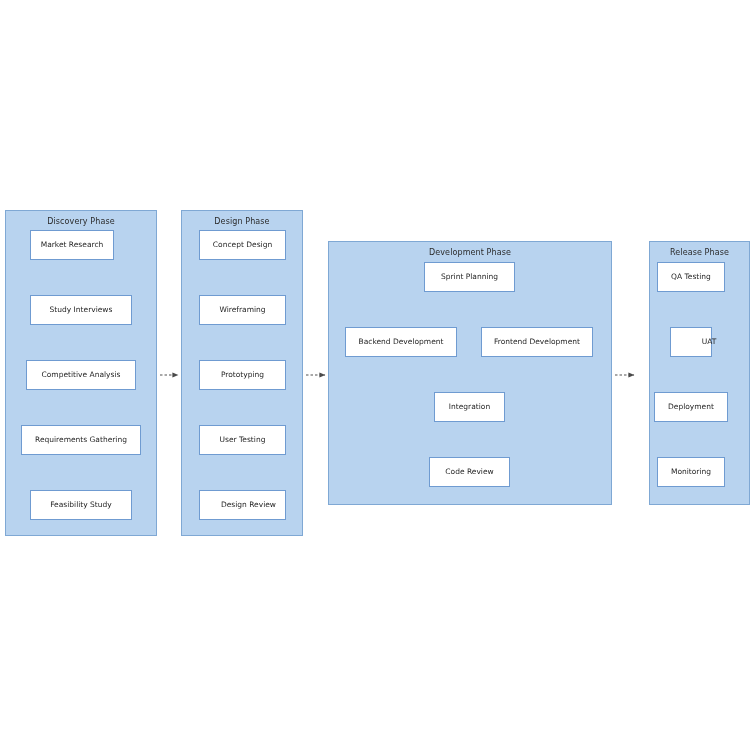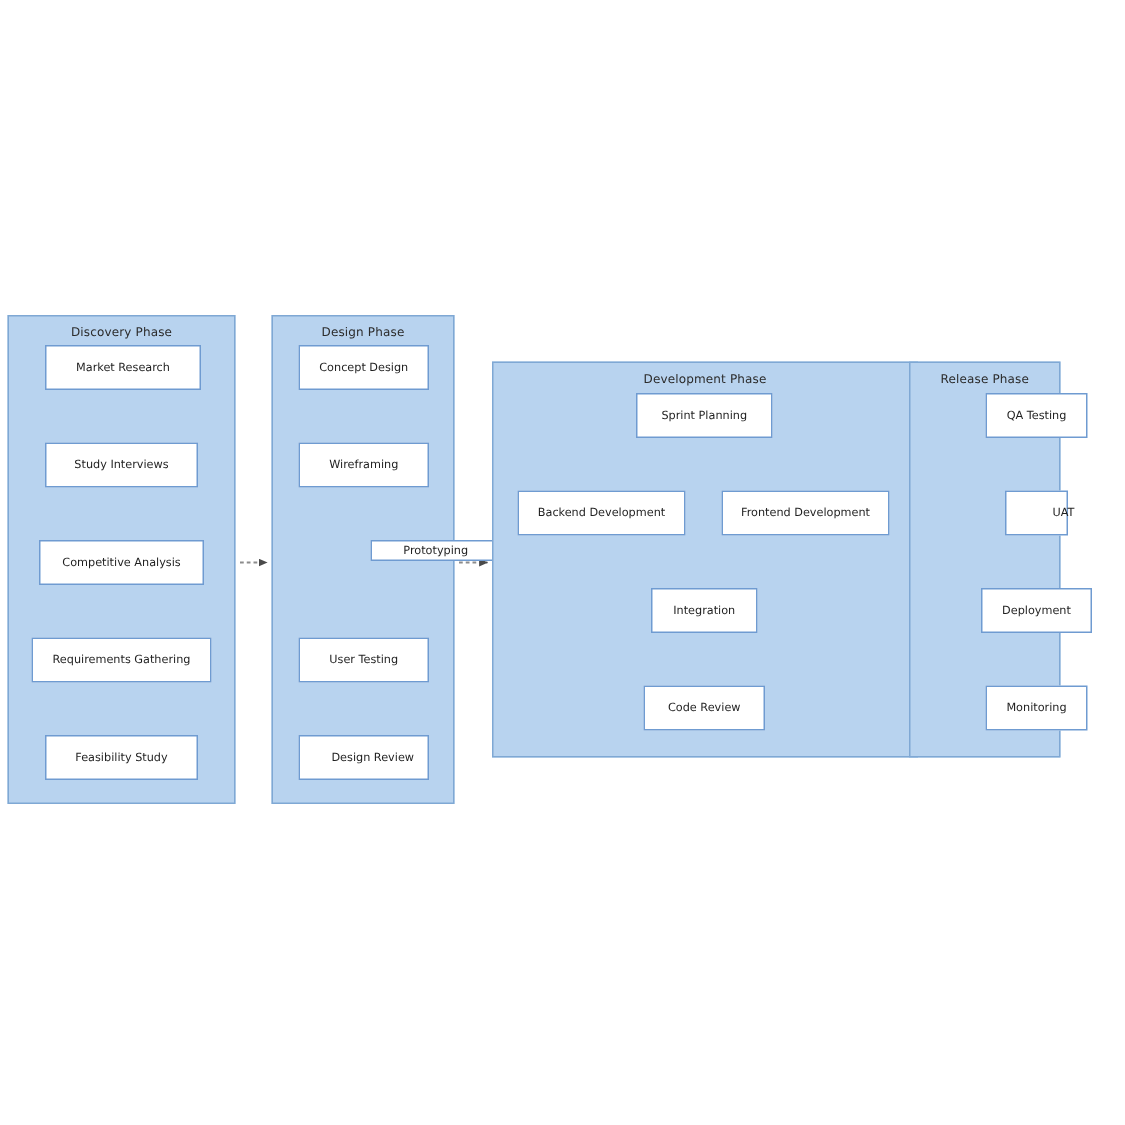--- a/index.html
+++ b/index.html
@@ -91,42 +91,42 @@
         <line x1="691" y1="422" x2="691" y2="454" stroke="#3d4450" stroke-width="1" marker-end="url(#arrowSolid)"></line>
         <line x1="160" y1="375" x2="178" y2="375" stroke="#8c8c8c" stroke-width="1.4" stroke-dasharray="2.5,2" marker-end="url(#arrowDashed)"></line>
         <line x1="306" y1="375" x2="325" y2="375" stroke="#8c8c8c" stroke-width="1.4" stroke-dasharray="2.5,2" marker-end="url(#arrowDashed)"></line>
         <line x1="615" y1="375" x2="634" y2="375" stroke="#8c8c8c" stroke-width="1.4" stroke-dasharray="2.5,2" marker-end="url(#arrowDashed)"></line>
       </g>
   </svg>
   <div id="phase-container">
       <div class="phase" style="left: 5px; top: 210px; width: 152px; height: 326px;">
         <div class="phase-title">Discovery Phase</div>
       </div>
-      <div class="node" style="left: 30px; top: 230px; width: 104px; height: 30px;">Market Research</div>
+      <div class="node" style="left: 30px; top: 230px; width: 84px; height: 30px;">Market Research</div>
       <div class="node" style="left: 30px; top: 295px; width: 102px; height: 30px;">Study Interviews</div>
       <div class="node" style="left: 26px; top: 360px; width: 110px; height: 30px;">Competitive Analysis</div>
       <div class="node" style="left: 21px; top: 425px; width: 120px; height: 30px;">Requirements Gathering</div>
       <div class="node" style="left: 30px; top: 490px; width: 102px; height: 30px;">Feasibility Study</div>
       <div class="phase" style="left: 181px; top: 210px; width: 122px; height: 326px;">
         <div class="phase-title">Design Phase</div>
       </div>
       <div class="node" style="left: 199px; top: 230px; width: 87px; height: 30px;">Concept Design</div>
       <div class="node" style="left: 199px; top: 295px; width: 87px; height: 30px;">Wireframing</div>
-      <div class="node" style="left: 199px; top: 360px; width: 87px; height: 14px; margin-left: 48px;">Prototyping</div>
+      <div class="node" style="left: 199px; top: 360px; width: 87px; height: 30px;">Prototyping</div>
       <div class="node" style="left: 199px; top: 425px; width: 87px; height: 30px;">User Testing</div>
       <div class="node" style="left: 199px; top: 490px; width: 87px; height: 30px; padding-left: 12px;">Design Review</div>
       <div class="phase" style="left: 328px; top: 241px; width: 284px; height: 264px;">
         <div class="phase-title">Development Phase</div>
       </div>
       <div class="node" style="left: 424px; top: 262px; width: 91px; height: 30px;">Sprint Planning</div>
       <div class="node" style="left: 345px; top: 327px; width: 112px; height: 30px;">Backend Development</div>
       <div class="node" style="left: 481px; top: 327px; width: 112px; height: 30px;">Frontend Development</div>
       <div class="node" style="left: 434px; top: 392px; width: 71px; height: 30px;">Integration</div>
       <div class="node" style="left: 429px; top: 457px; width: 81px; height: 30px;">Code Review</div>
-      <div class="phase" style="left: 606px; top: 241px; width: 101px; height: 264px; padding-left: 40px;">
+      <div class="phase" style="left: 649px; top: 241px; width: 101px; height: 264px; padding-left: 40px;">
         <div class="phase-title">Release Phase</div>
       </div>
       <div class="node" style="left: 657px; top: 262px; width: 68px; height: 30px;">QA Testing</div>
       <div class="node" style="left: 670px; top: 327px; width: 42px; height: 30px; padding-left: 36px;">UAT</div>
       <div class="node" style="left: 654px; top: 392px; width: 74px; height: 30px;">Deployment</div>
       <div class="node" style="left: 657px; top: 457px; width: 68px; height: 30px;">Monitoring</div>
     </div>
 </div>
 
 </body></html>

